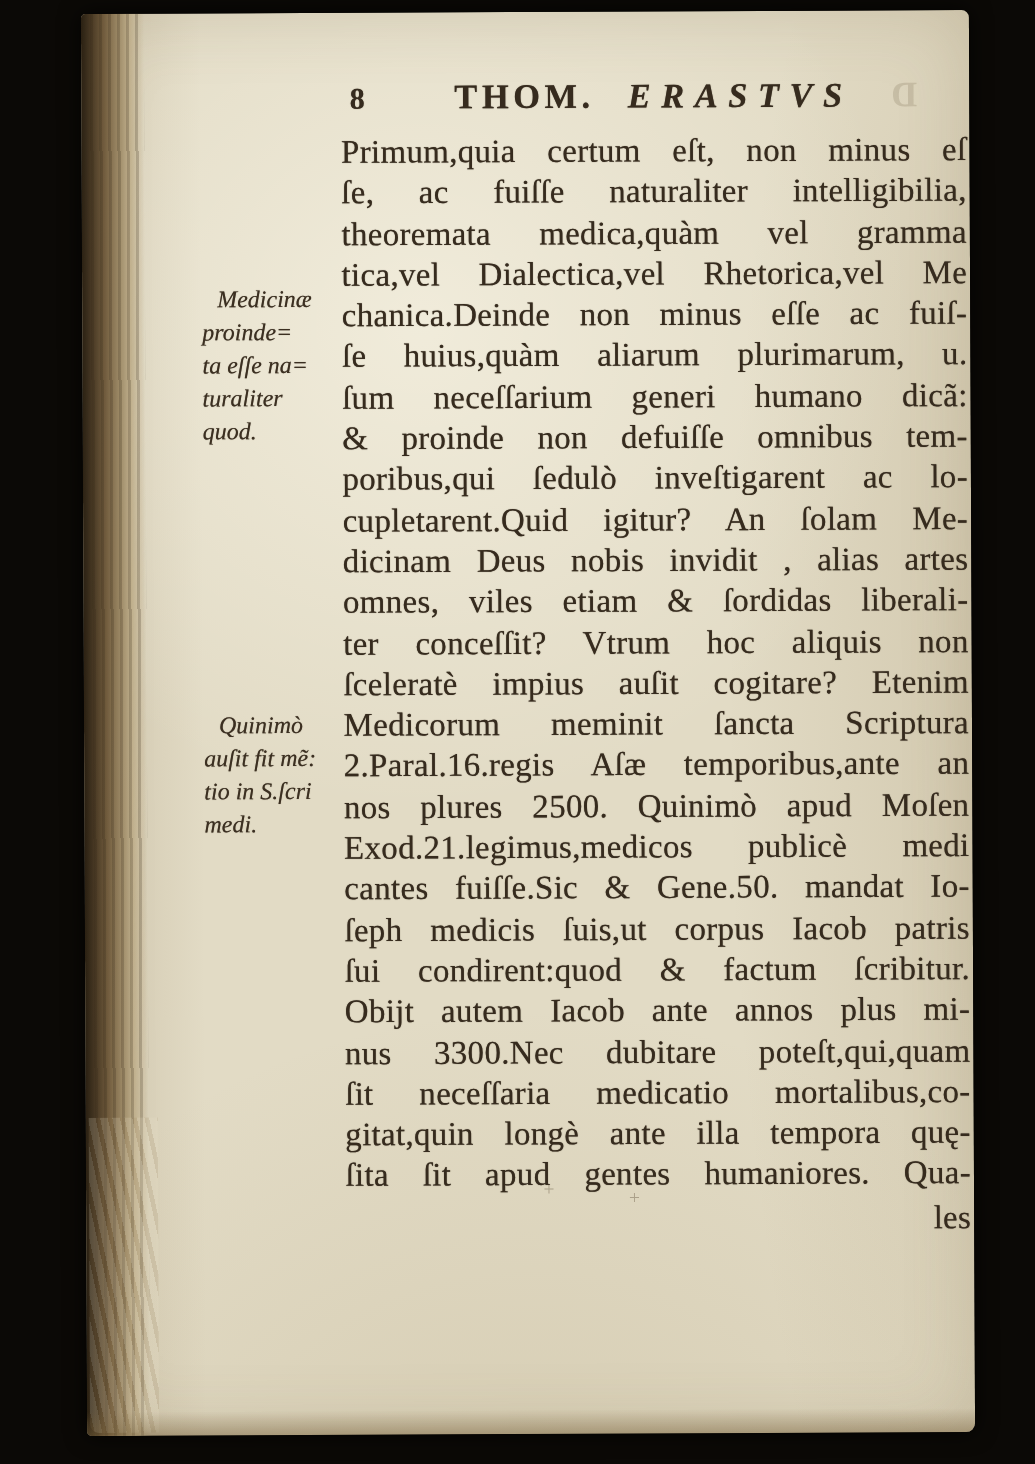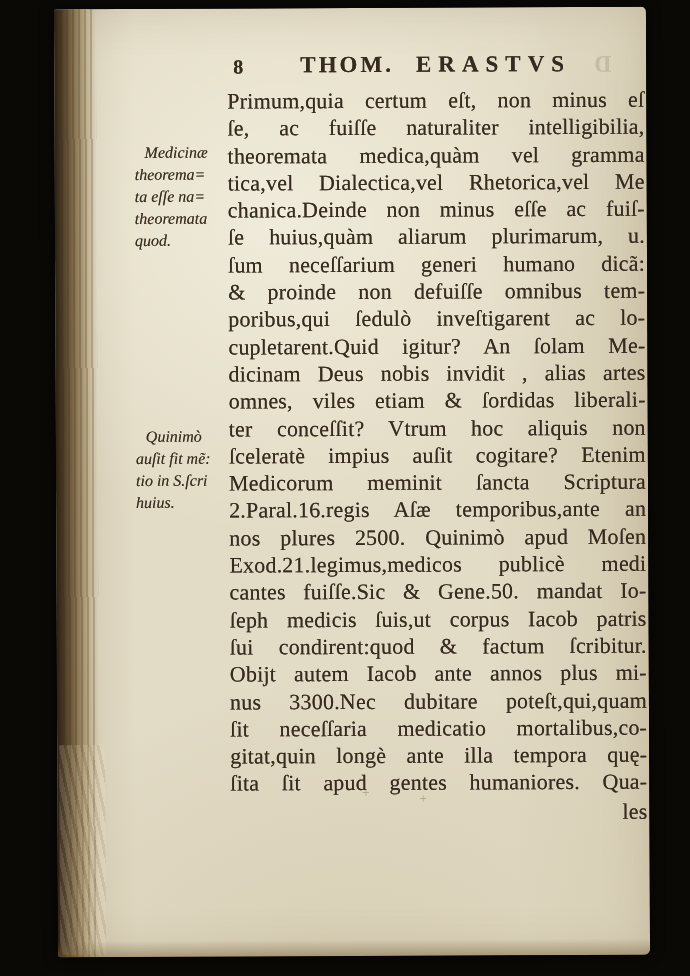--- a/index.html
+++ b/index.html
@@ -51,38 +51,38 @@
   .running-header{
     position:absolute;left:173px;top:44px;width:417px;height:28px;
   }
   .page-number{
     position:absolute;left:6px;top:3px;font-size:20px;font-weight:bold;
   }
   .header-title{
     display:block;text-align:center;font-size:23px;font-weight:bold;white-space:nowrap;
   }
   .title-part1{letter-spacing:3px;margin-right:22px;}
-  .title-part2{letter-spacing:7px;}
+  .title-part2{letter-spacing:7px;font-style:italic;}
 
   .main-text{
     position:absolute;left:173px;top:79px;width:417px;
     font-size:22px;line-height:27.3px;letter-spacing:.2px;
   }
   .main-text .line{
     text-align:justify;text-align-last:justify;white-space:nowrap;height:27.3px;overflow:visible;
   }
   .catchword{
     position:absolute;left:173px;top:792px;width:417px;
     font-size:22px;text-align:right;letter-spacing:.2px;
   }
 
   .margin-note{
     position:absolute;left:80px;width:94px;
     font-style:italic;font-size:16px;line-height:22px;
-    color:#3b2f21;text-shadow:0 0 .5px rgba(59,47,33,.7);
+    color:#3b2f21;text-shadow:0 0 .5px rgba(59,47,33,.7);margin-top:48px;
   }
   .margin-note .mline{white-space:nowrap;}
   .margin-note .mline:first-child{padding-left:10px;}
   .note-1{top:133px;}
   .note-2{top:417px;}
 
   
   .bleed-mark{
     position:absolute;color:rgba(90,74,52,.38);font-size:13px;
   }
@@ -105,31 +105,31 @@
 
     <div class="bleed-d">D</div>
 
     <div class="running-header ink">
       <span class="page-number">8</span>
       <span class="header-title"><span class="title-part1">THOM.</span><span class="title-part2">ERASTVS</span></span>
     </div>
 
     <div class="margin-note note-1">
       <div class="mline">Medicinæ</div>
-      <div class="mline">theorema=</div>
+      <div class="mline">proinde=</div>
       <div class="mline">ta eſſe na=</div>
-      <div class="mline">theoremata</div>
+      <div class="mline">turaliter</div>
       <div class="mline">quod.</div>
     </div>
 
     <div class="margin-note note-2">
       <div class="mline">Quinimò</div>
       <div class="mline">auſit fit mẽ:</div>
       <div class="mline">tio in S.ſcri</div>
-      <div class="mline">huius.</div>
+      <div class="mline">medi.</div>
     </div>
 
     <div class="main-text ink">
       <div class="line">Primum,quia certum eſt, non minus eſ</div>
       <div class="line">ſe, ac fuiſſe naturaliter intelligibilia,</div>
       <div class="line">theoremata medica,quàm vel gramma</div>
       <div class="line">tica,vel Dialectica,vel Rhetorica,vel Me</div>
       <div class="line">chanica.Deinde non minus eſſe ac fuiſ-</div>
       <div class="line">ſe huius,quàm aliarum plurimarum, u.</div>
       <div class="line">ſum neceſſarium generi humano dicã:</div>

